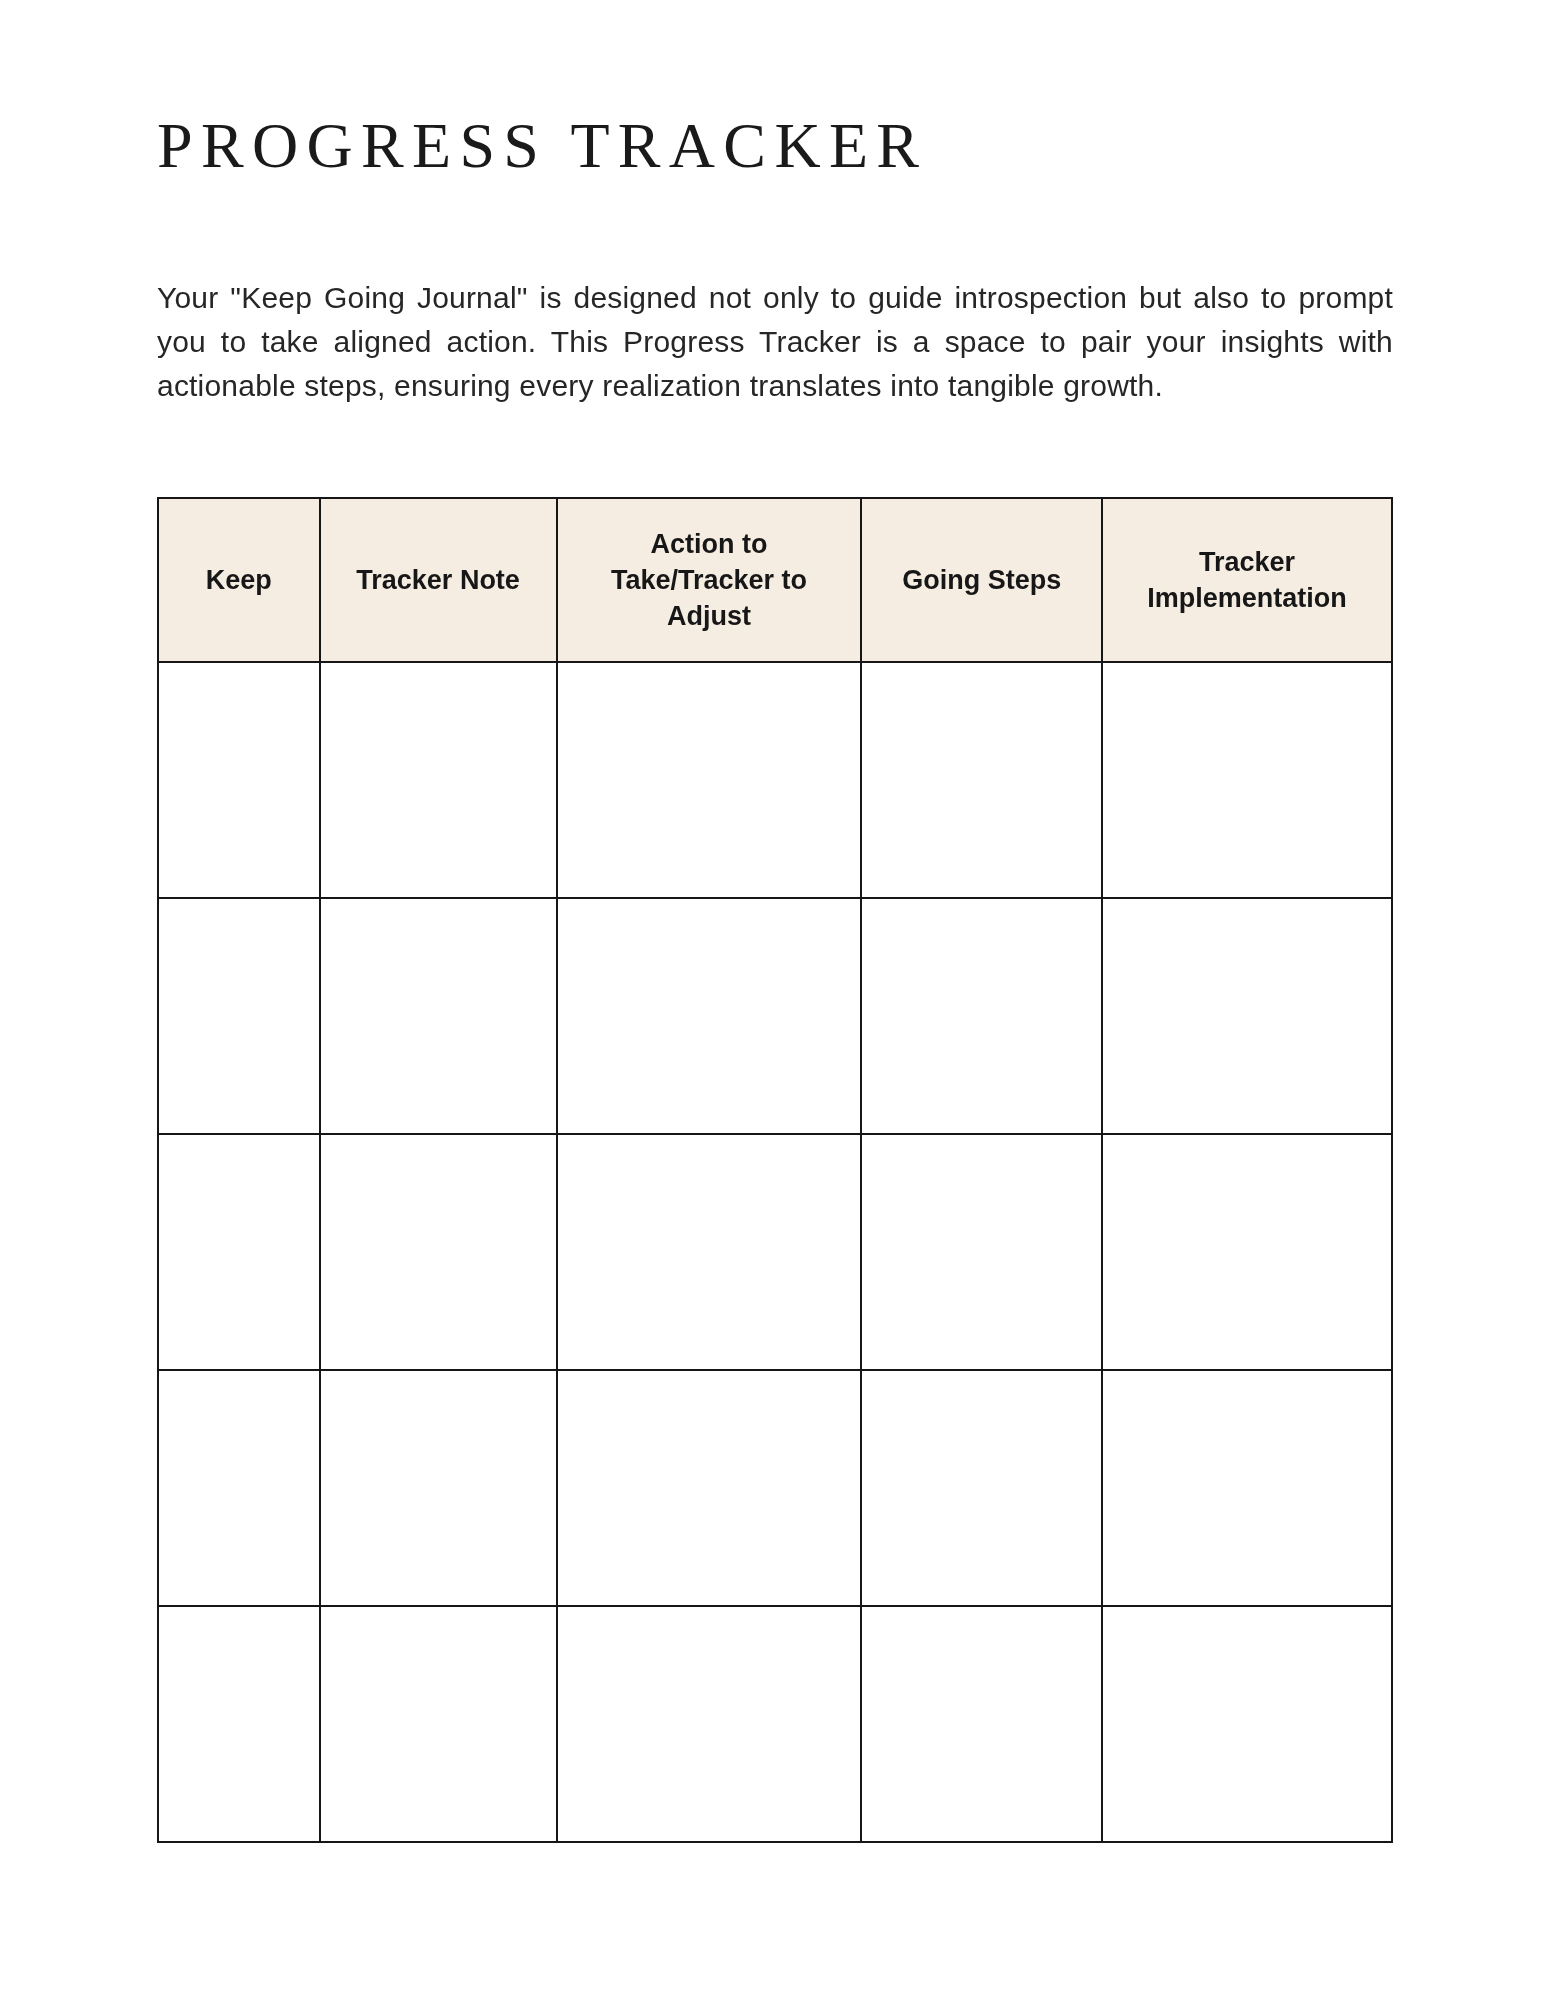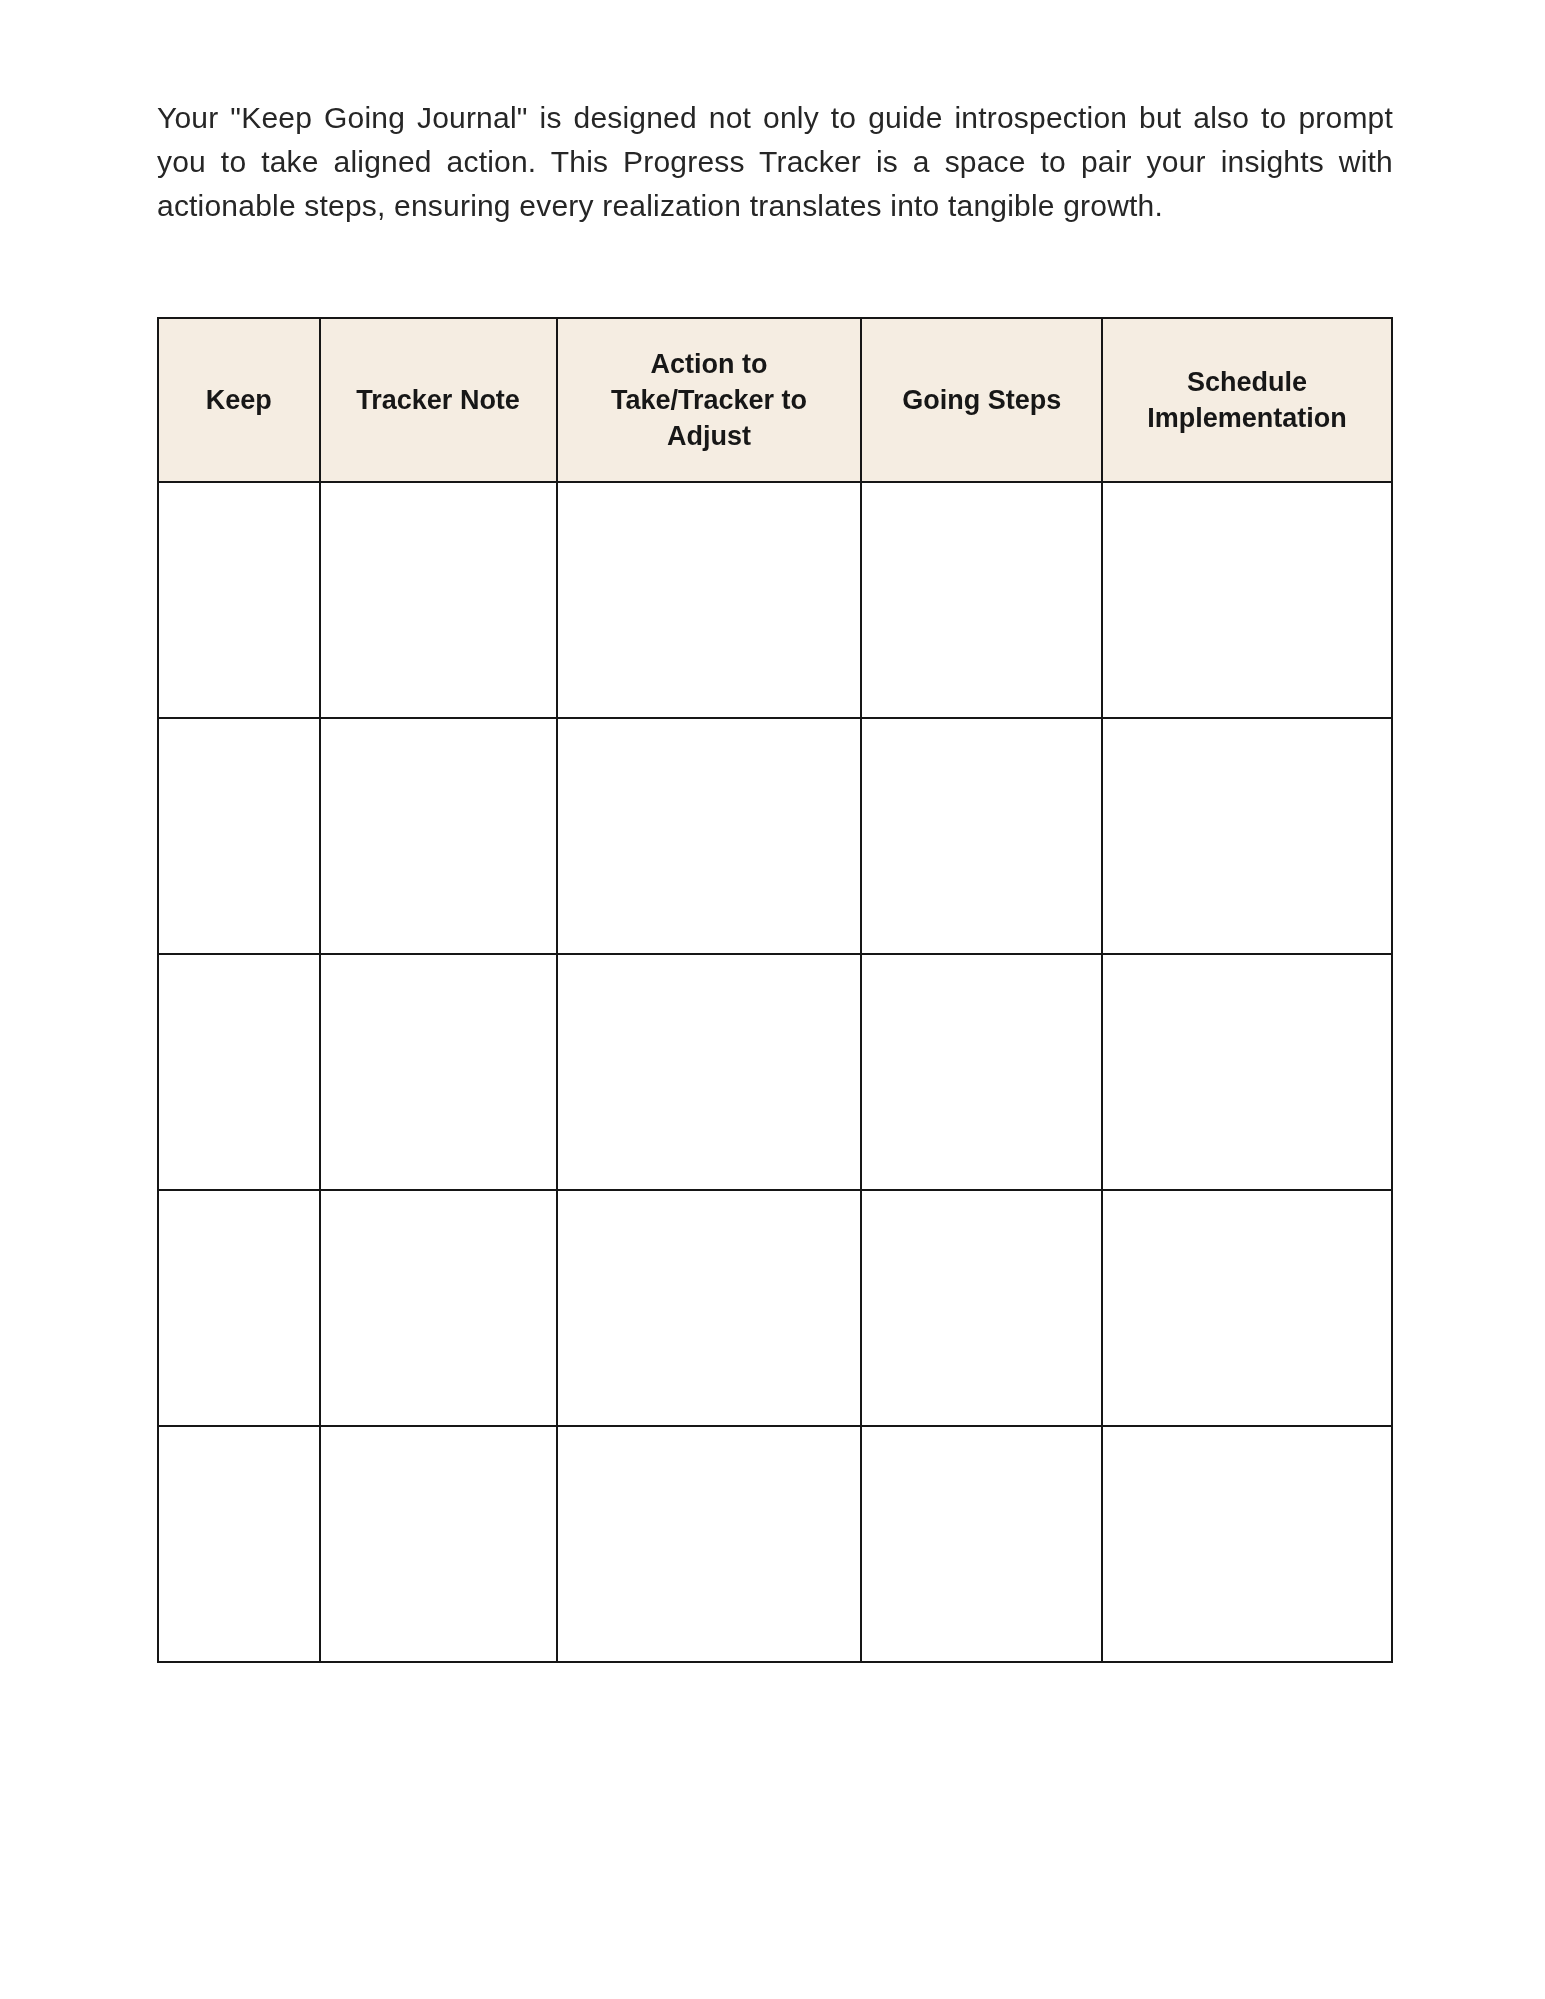--- a/index.html
+++ b/index.html
@@ -60,40 +60,41 @@
   .c2 { width: 19.2%; }
   .c3 { width: 24.7%; }
   .c4 { width: 19.5%; }
   .c5 { width: 23.5%; }
 </style>
 </head>
 <body>
 
 <div class="page">
 
+  <h1 class="page-title">PROGRESS TRACKER</h1>
 
   <p class="intro">Your "Keep Going Journal" is designed not only to guide introspection but also to prompt you to take aligned action. This Progress Tracker is a space to pair your insights with actionable steps, ensuring every realization translates into tangible growth.</p>
 
   <table class="tracker">
     <colgroup>
       <col class="c1">
         <col class="c2">
         <col class="c3">
         <col class="c4">
         <col class="c5">
     </colgroup>
     <thead>
       <tr>
         <th>Keep</th>
         <th>Tracker Note</th>
         <th>Action to
 Take/Tracker to
 Adjust</th>
         <th>Going Steps</th>
-        <th>Schedule
+        <th>Tracker
 Implementation</th>
       </tr>
     </thead>
     <tbody id="tracker-body">
         <tr>
           <td></td>
           <td></td>
           <td></td>
           <td></td>
           <td></td>

